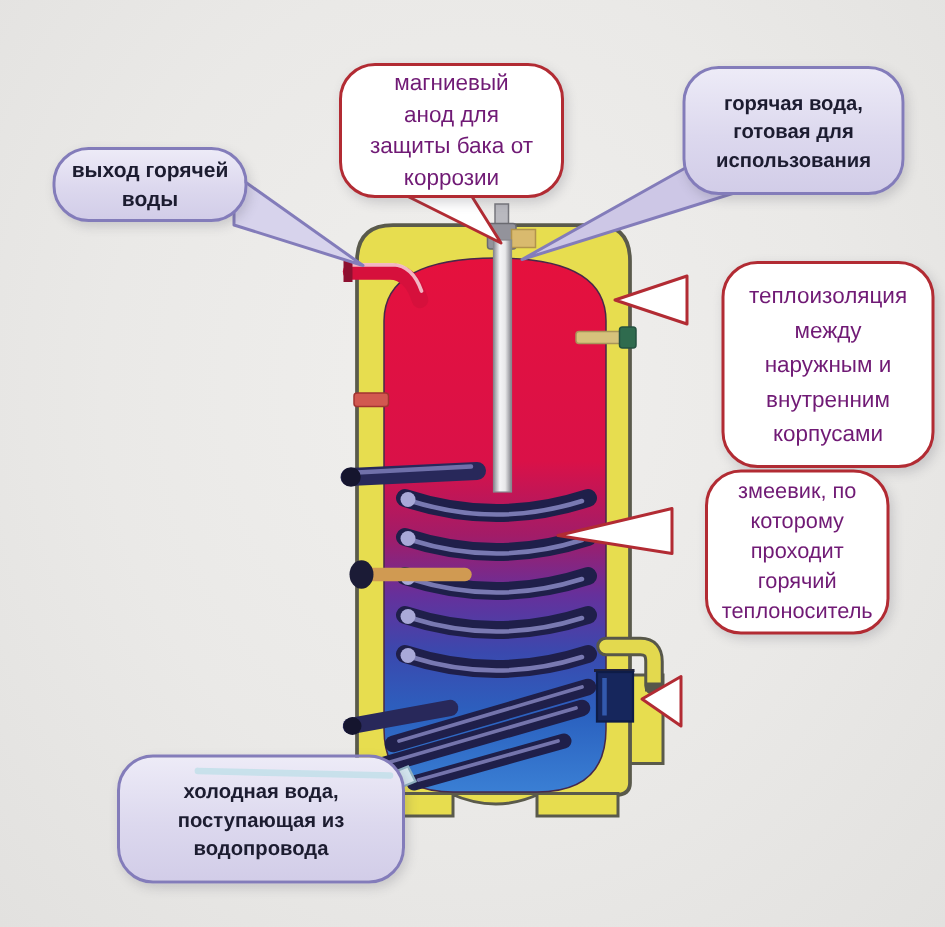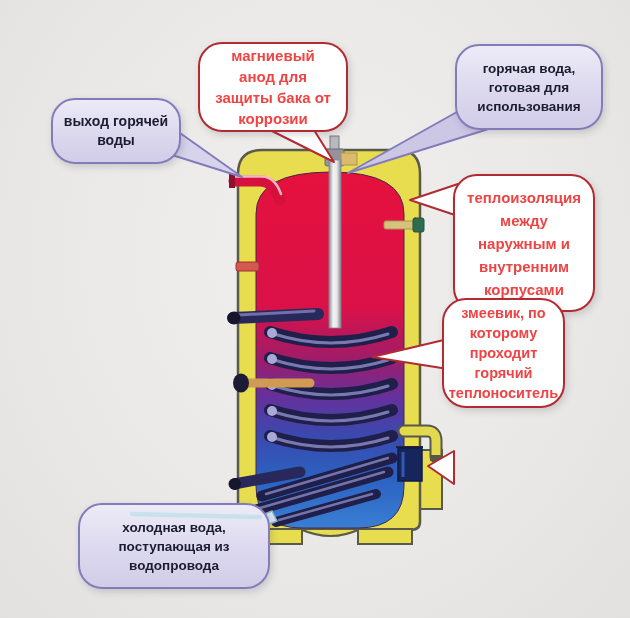--- a/index.html
+++ b/index.html
@@ -10,33 +10,33 @@
   }
   #boiler-svg, #overlay-svg{position:absolute;left:0;top:0;}
   #overlay-svg{pointer-events:none;}
   .bubble{
     position:absolute;display:flex;align-items:center;justify-content:center;
     text-align:center;white-space:pre-line;
     border-radius:24px;box-shadow:2px 3px 7px rgba(80,80,95,.22);
     font-family:"Liberation Sans",sans-serif;box-sizing:border-box;padding:2px 6px;
   }
   .bubble.red{
-    background:#ffffff;border:2px solid #b22b33;color:#ef4444;
-    font-weight:bold;font-size:15px;line-height:21px;
+    background:#ffffff;border:2px solid #b22b33;color:#701a75;
+    font-weight:normal;font-size:15px;line-height:21px;margin-left:28px;
   }
   .bubble.purple{
     background:linear-gradient(180deg,#edebf7 0%,#dcd8ee 55%,#d2cde8 100%);
     border:2px solid #837cba;color:#1c1c30;
     font-weight:700;font-size:13.5px;line-height:19px;
   }
   #b-mag      {left:198px;top:42px; width:150px;height:90px; line-height:21px;}
   #b-ready    {left:455px;top:44px; width:148px;height:86px;}
-  #b-outlet   {left:35px; top:98px; width:130px;height:66px;font-size:14px;margin-left:16px;}
+  #b-outlet   {left:35px; top:98px; width:130px;height:50px;font-size:14px;}
   #b-insul    {left:453px;top:174px;width:142px;height:138px;line-height:23px;}
-  #b-coil     {left:442px;top:298px;width:123px;height:110px;font-size:14.5px;line-height:20px;}
+  #b-coil     {left:442px;top:313px;width:123px;height:110px;font-size:14.5px;line-height:20px;}
   #b-rev      {left:448px;top:427px;width:145px;height:161px;line-height:22px;}
   #b-cold     {left:78px; top:503px;width:192px;height:86px;}
 </style>
 </head>
 <body>
 
 <div id="canvas">
 
   <svg id="boiler-svg" width="630" height="618" viewBox="0 0 630 618">
     <defs>

